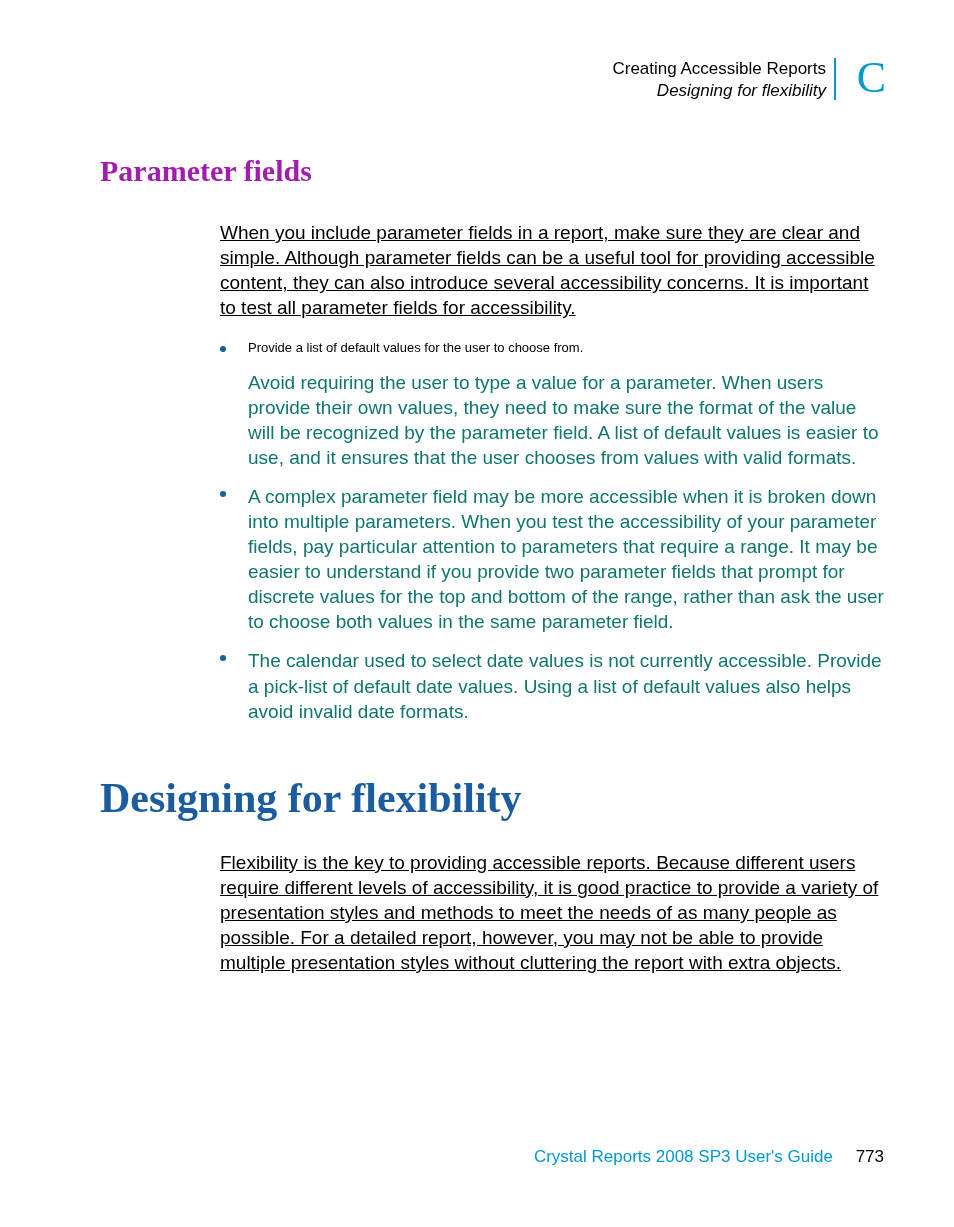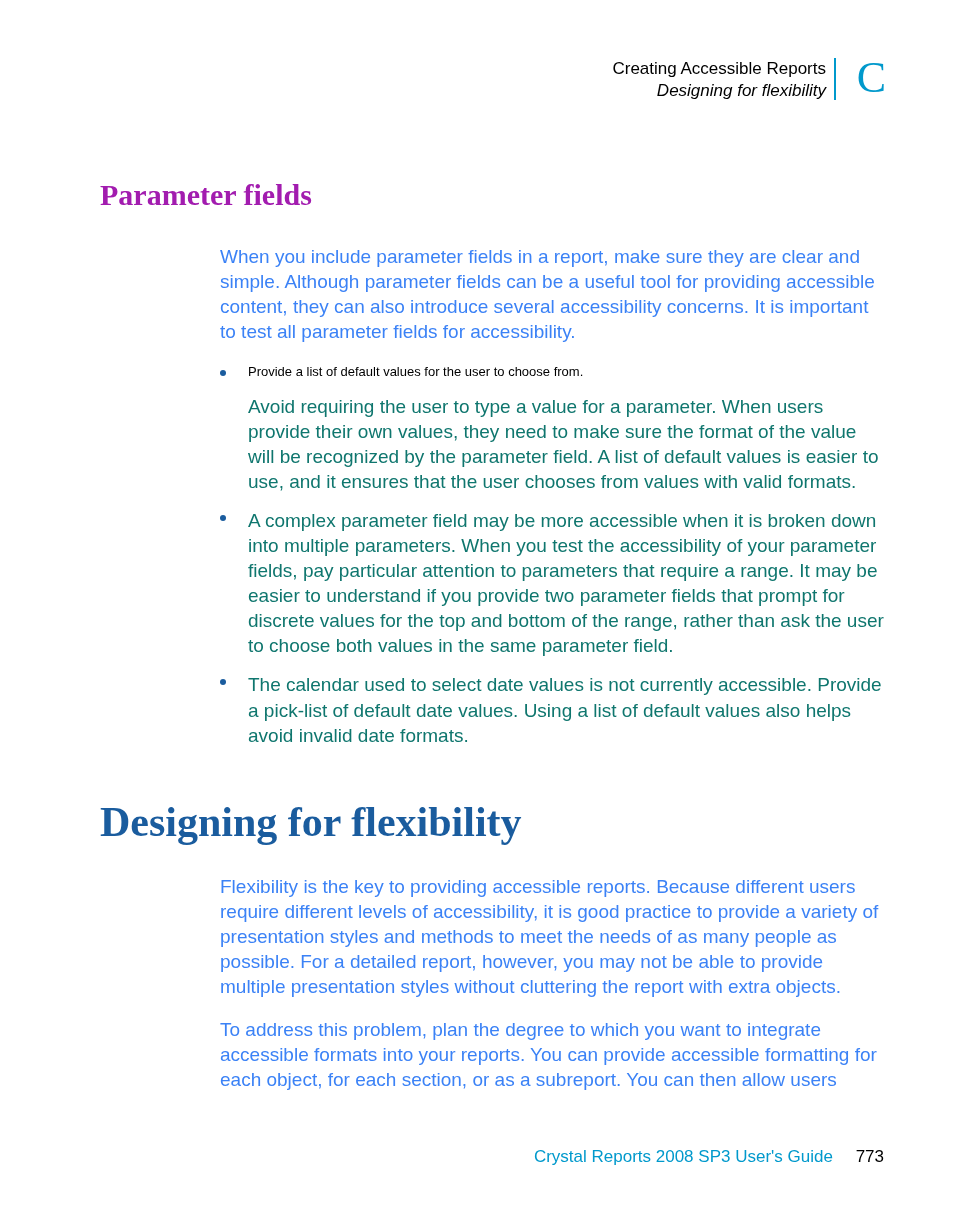--- a/index.html
+++ b/index.html
@@ -9,21 +9,21 @@
     background: #ffffff;
     font-family: Arial, Helvetica, sans-serif;
     position: relative;
     color: #000000;
   }
   .page {
     padding: 58px 70px 0 100px;
   }
   .header {
     text-align: right;
-    margin-bottom: 76px;
+    margin-bottom: 52px;
     position: relative;
     padding-right: 58px;
   }
   .header-line1 {
     font-size: 17px;
     color: #000000;
     line-height: 1.3;
   }
   .header-line2 {
     font-size: 17px;
@@ -65,21 +65,22 @@
     margin-top: 50px;
   }
   .body-block {
     margin-left: 120px;
     margin-right: 0;
   }
   .para {
     font-size: 19px;
     line-height: 1.32;
     margin-bottom: 18px;
-    color: #3b82f6;
+    color: #000000;
+    text-decoration: underline;
   }
   .bullet-list {
     list-style: none;
   }
   .bullet-item {
     position: relative;
     padding-left: 28px;
     margin-bottom: 14px;
   }
   .bullet-dot {
@@ -146,20 +147,19 @@
         <span class="bullet-dot"></span>
         <div class="bullet-sub">The calendar used to select date values is not currently accessible. Provide a pick-list of default date values. Using a list of default values also helps avoid invalid date formats.</div>
       </li>
     </ul>
   </div>
 
   <h1 class="h1">Designing for flexibility</h1>
 
   <div class="body-block">
     <p class="para">Flexibility is the key to providing accessible reports. Because different users require different levels of accessibility, it is good practice to provide a variety of presentation styles and methods to meet the needs of as many people as possible. For a detailed report, however, you may not be able to provide multiple presentation styles without cluttering the report with extra objects.</p>
-    <p class="para">To address this problem, plan the degree to which you want to integrate accessible formats into your reports. You can provide accessible formatting for each object, for each section, or as a subreport. You can then allow users</p>
   </div>
 </div>
 
 <div class="footer">
   <span class="footer-title">Crystal Reports 2008 SP3 User's Guide</span>
   <span class="footer-page">773</span>
 </div>
 
 </body></html>

